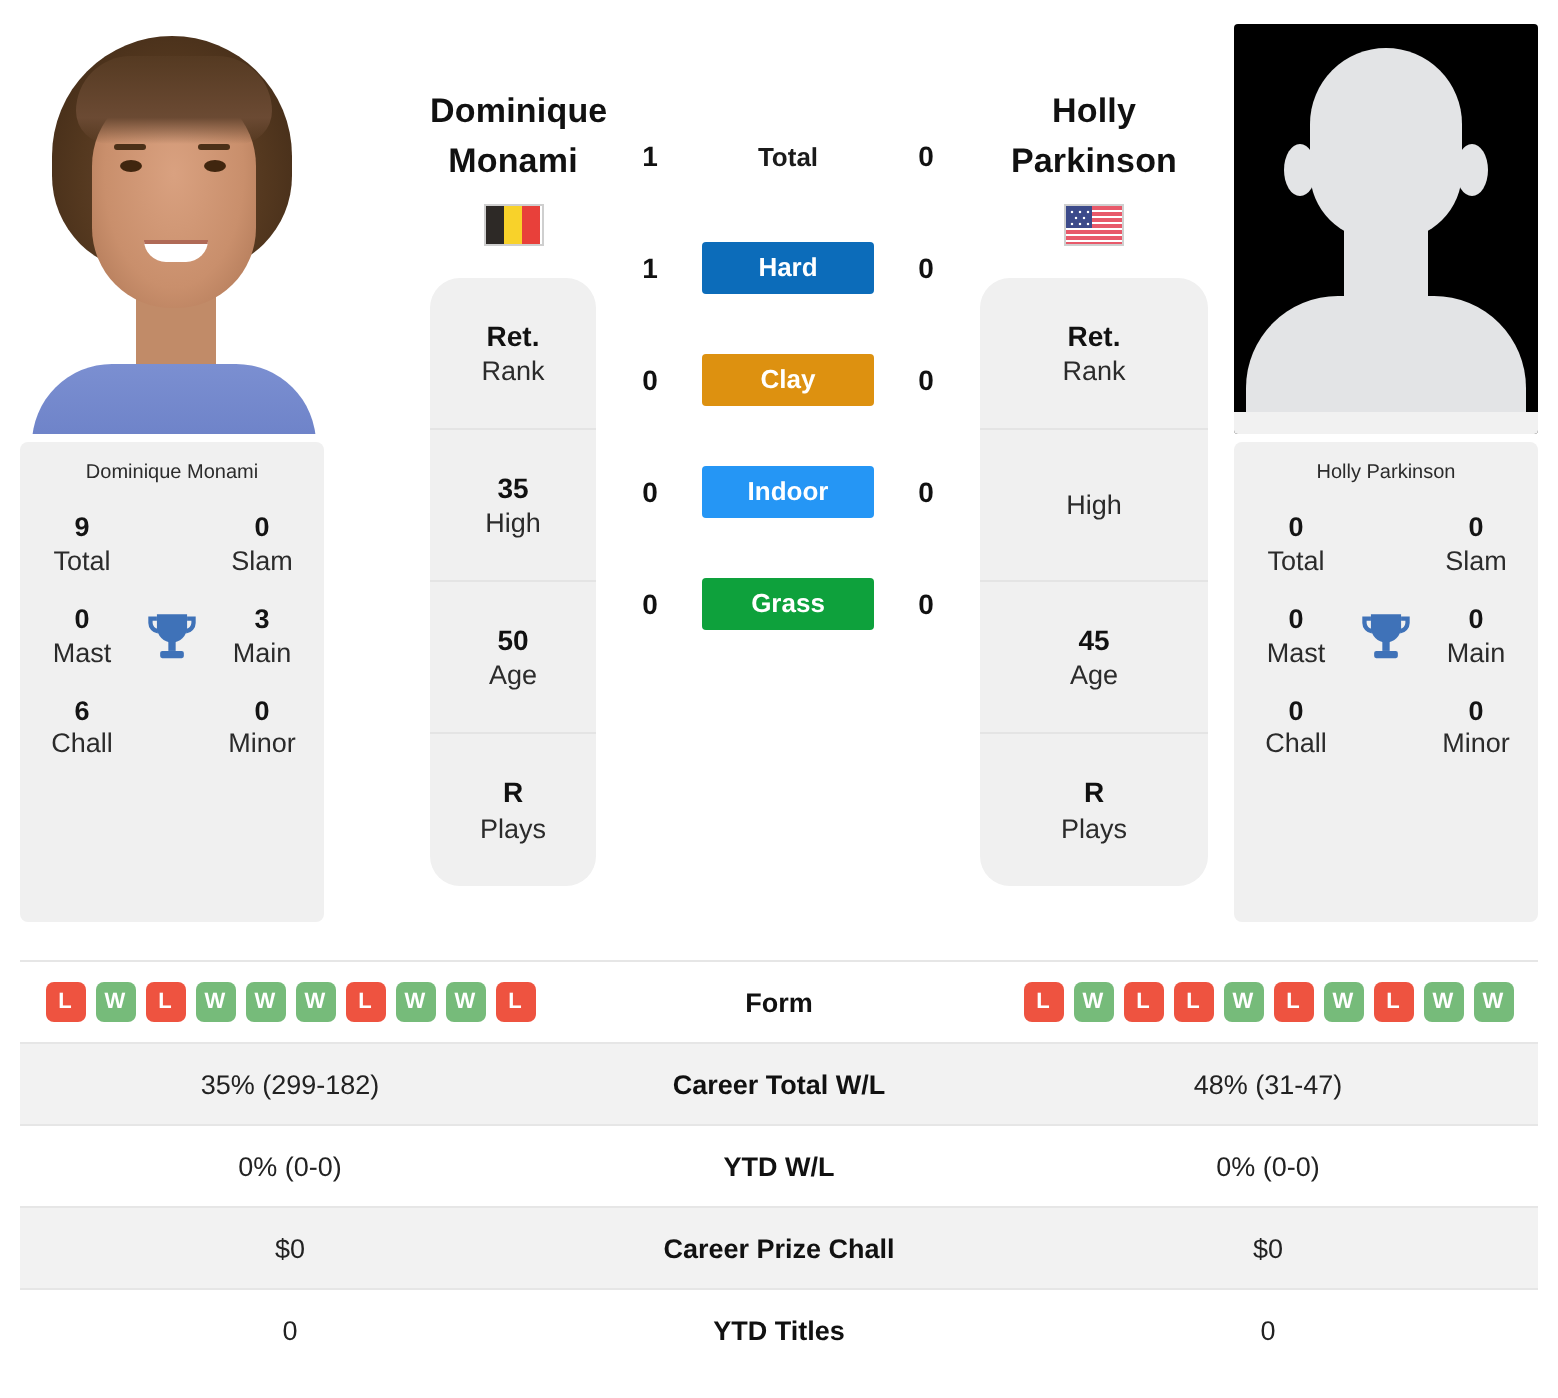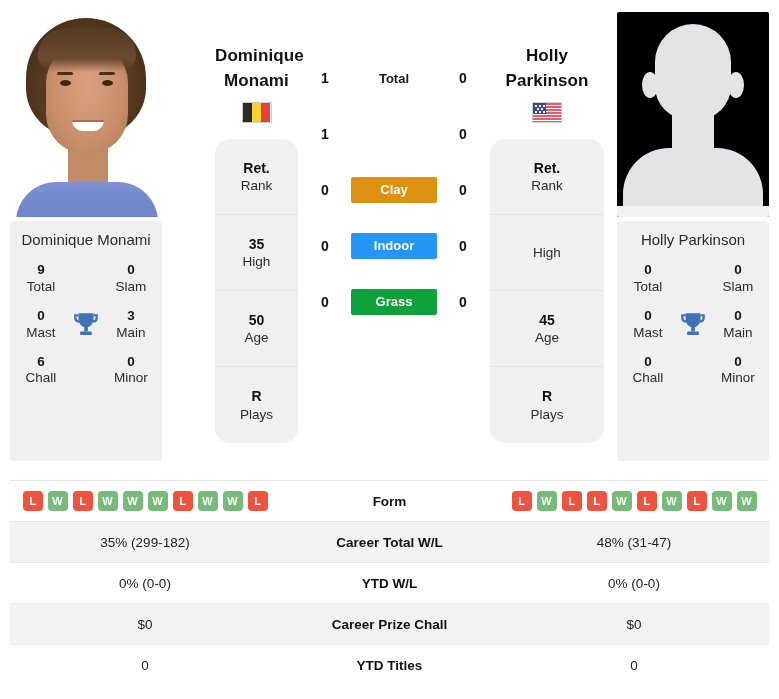--- a/index.html
+++ b/index.html
@@ -101,21 +101,21 @@
   
   .photo-stats {
     background: #f0f0f0;
     border-radius: 4px;
     margin-top: 4px;
     padding: 10px 6px 14px 6px;
     height: 240px;
   }
   .ps-name {
     text-align: center;
-    font-size: 15px;
+    font-size: 10px;
     color: #2b2b2b;
     padding-bottom: 14px;
   }
   .title-grid {
     display: grid;
     grid-template-columns: 1fr auto 1fr;
     row-gap: 12px;
     align-items: center;
   }
   .tg-cell { text-align: center; }
@@ -365,20 +365,23 @@
         <div class="surface-row">
           <div class="sr-num">1</div>
           <div class="sr-mid">
             <span class="sr-plain">Total</span>
           </div>
           <div class="sr-num">0</div>
         </div>
 
         <div class="surface-row">
           <div class="sr-num">1</div>
+          <div class="sr-mid">
+            <span class="badge" style="background:#0c6cba;">Hard</span>
+          </div>
           <div class="sr-num">0</div>
         </div>
 
         <div class="surface-row">
           <div class="sr-num">0</div>
           <div class="sr-mid">
             <span class="badge" style="background:#dd9110;">Clay</span>
           </div>
           <div class="sr-num">0</div>
         </div>

